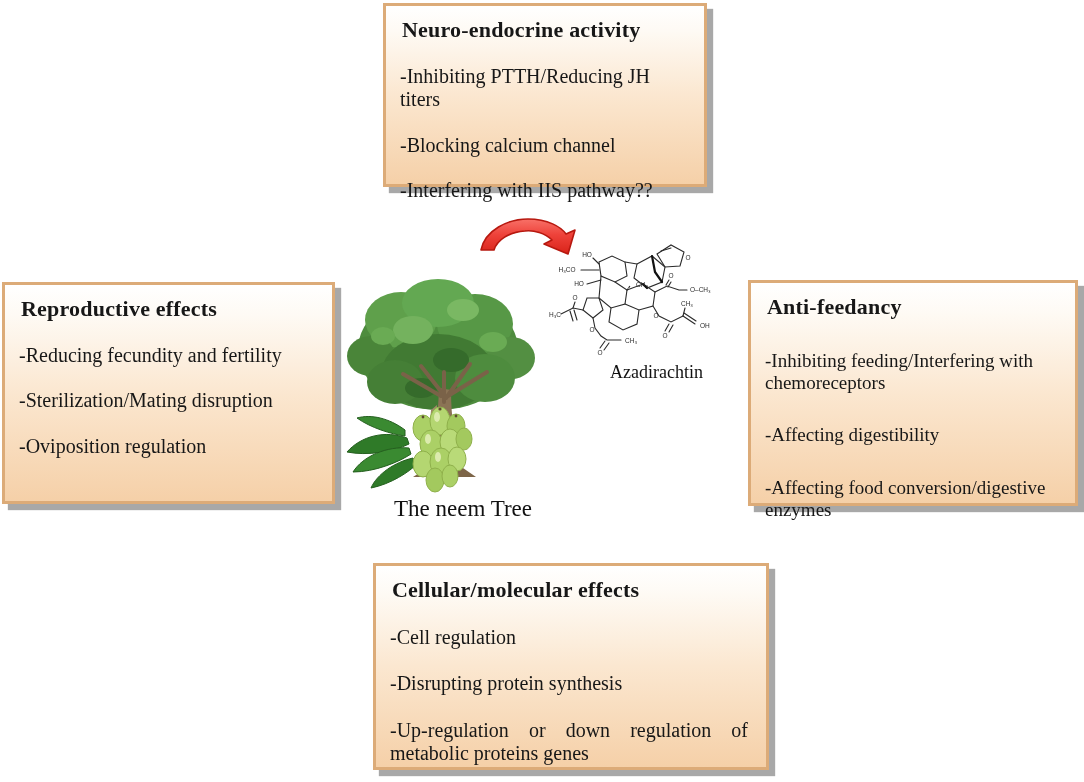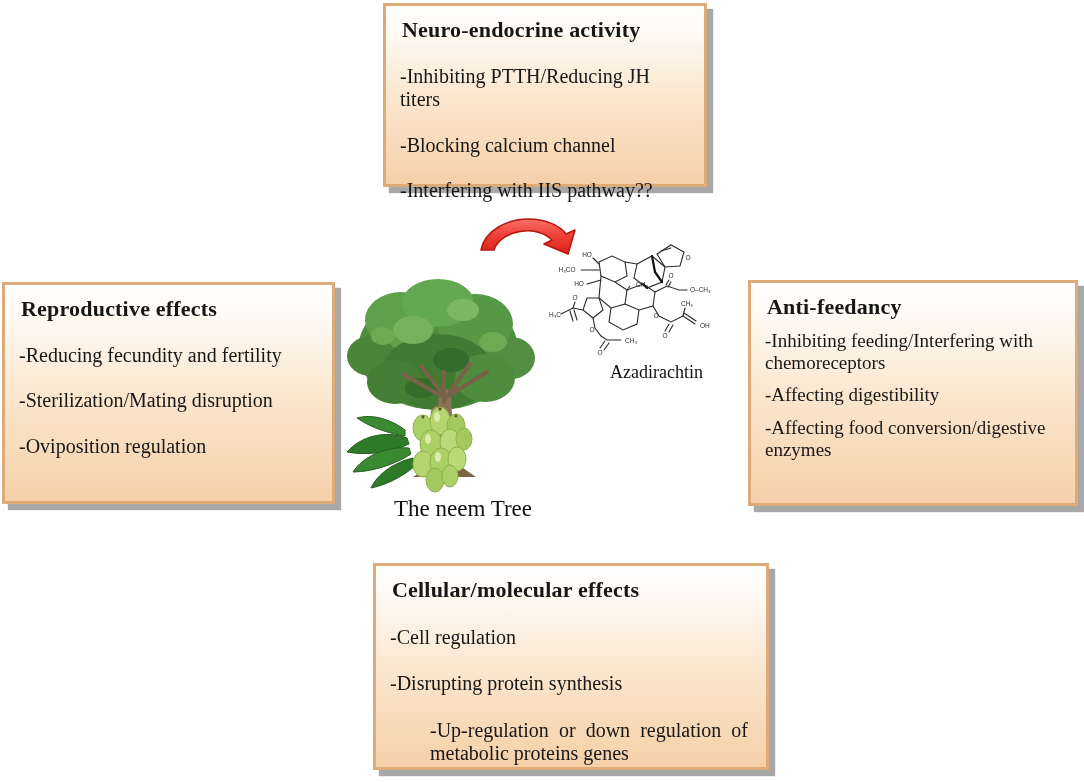--- a/index.html
+++ b/index.html
@@ -28,24 +28,24 @@
   }
   .box-item {
     font-size: 20px;
     margin: 22px 0 0 0;
     line-height: 1.17;
   }
   .box-top    { left: 383px; top: 3px;   width: 324px; height: 184px; }
   .box-left   { left: 2px;   top: 282px; width: 333px; height: 222px; }
   .box-left  .box-item { }
   .box-right  { left: 748px; top: 280px; width: 330px; height: 226px; }
-  .box-right .box-item { font-size: 19px; margin-top: 10px; }
+  .box-right .box-item { font-size: 19px; margin-top: 30px; }
   .box-bottom { left: 373px; top: 563px; width: 396px; height: 207px; }
   .box-bottom .box-item { margin-top: 23px; }
-  .box-bottom .box-item:last-child { text-align: justify; margin-left: 40px; }
+  .box-bottom .box-item:last-child { text-align: justify; }
 
   .arrow-svg    { position: absolute; left: 473px; top: 213px; }
   .tree-svg     { position: absolute; left: 343px; top: 270px; }
   .molecule-svg { position: absolute; left: 537px; top: 242px; }
 
   .tree-caption {
     position: absolute;
     left: 363px; top: 496px; width: 200px;
     text-align: center;
     font-size: 23px;

